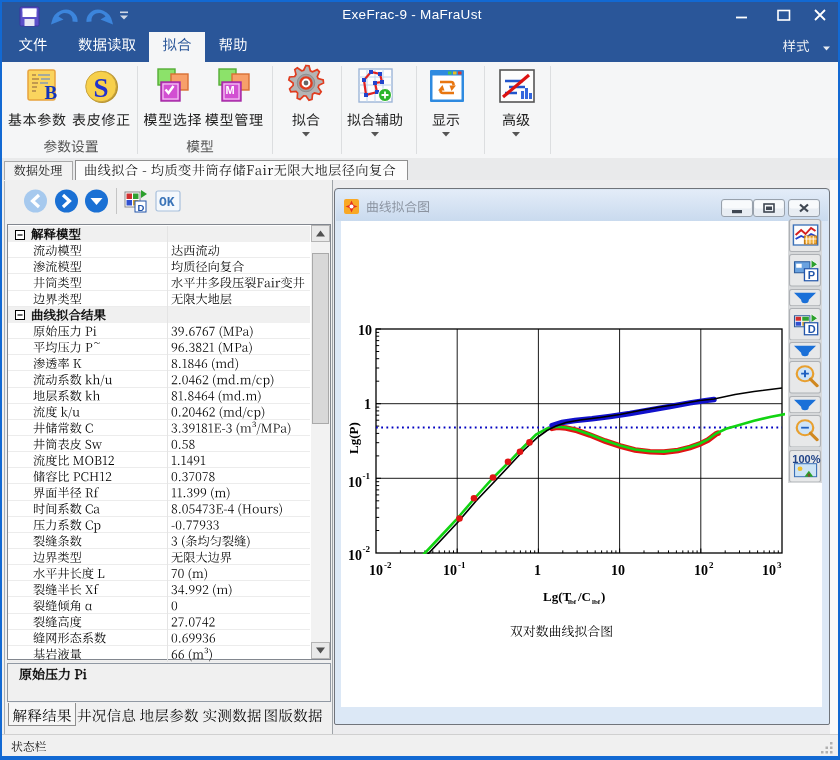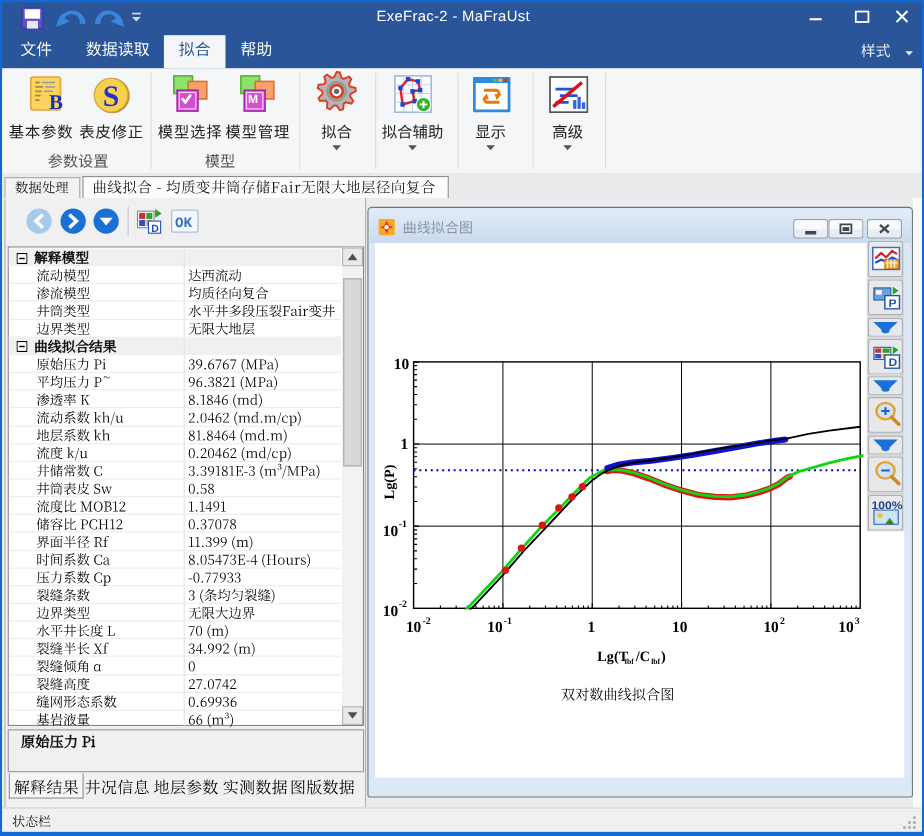--- a/index.html
+++ b/index.html
@@ -382,21 +382,21 @@
         <text x="568" y="604" font-size="7">lbf</text>
 <text x="578" y="601">/C</text>
         <text x="592" y="604" font-size="7">lbf</text>
         <text x="601" y="601">)</text>
       </g>
 </g>
 </svg>
 <svg class="abs" style="left:822px;top:45px" width="10" height="7">
     <path d="M1 1.5 h7 l-3.5 4 Z" fill="#e8ecf2"></path>
   </svg>
-<div class="abs" style="left:262px;top:7px;width:300px;text-align:center;color:#fff;font-size:13.5px;letter-spacing:0.3px">ExeFrac-2 - MaFraUst</div>
+<div class="abs" style="left:262px;top:7px;width:300px;text-align:center;color:#fff;font-size:13.5px;letter-spacing:0.3px">ExeFrac-9 - MaFraUst</div>
 <svg width="840" height="760" viewBox="0 0 840 760" style="position:absolute;left:0;top:0;pointer-events:none">
     <defs>
       <path id="g1" d="M31 -4Q31 -4 30 -3Q29 -2 27 -2H26V-57H31ZM29 -81Q28 -80 28 -80Q27 -79 25 -79Q22 -70 17 -62Q12 -54 6 -49L4 -50Q9 -56 13 -65Q17 -74 20 -84ZM88 -38Q88 -38 89 -37Q90 -36 92 -35Q94 -33 95 -32Q95 -30 92 -30H55V-33H84ZM65 -44Q64 -43 63 -42Q63 -42 61 -42Q59 -35 56 -30Q52 -24 48 -20L47 -21Q50 -26 52 -32Q55 -39 56 -46ZM71 -76Q69 -65 64 -57Q58 -50 48 -45L47 -47Q56 -52 60 -59Q63 -67 64 -76ZM90 -21Q90 -21 91 -20Q93 -19 95 -18Q96 -16 98 -15Q97 -13 95 -13H48L47 -16H86ZM78 -46Q78 -45 77 -44Q77 -44 75 -43V5Q75 6 74 6Q73 7 72 7Q71 8 70 8H69V-47ZM86 -76 89 -80 96 -74Q95 -74 94 -73Q93 -73 92 -73Q92 -66 91 -61Q91 -57 90 -54Q89 -51 87 -50Q86 -49 83 -48Q81 -47 79 -47Q79 -49 79 -50Q78 -51 77 -52Q77 -52 75 -53Q73 -53 71 -54V-55Q72 -55 74 -55Q76 -55 78 -55Q80 -54 81 -54Q83 -54 83 -55Q85 -56 85 -62Q86 -67 87 -76ZM89 -76V-73H49L48 -76ZM39 -57 42 -61 50 -55Q50 -55 49 -54Q47 -53 46 -53V-0Q46 2 45 4Q45 5 43 6Q41 7 37 8Q37 7 37 6Q37 5 36 4Q35 3 33 3Q32 2 29 2V0Q29 0 30 1Q32 1 33 1Q35 1 36 1Q38 1 38 1Q40 1 40 1Q40 0 40 -1V-57ZM44 -24V-21H14V-24ZM44 -41V-38H15V-41ZM44 -57V-54H15V-57ZM12 -58V-60L18 -57H17V-38Q17 -33 17 -27Q17 -21 16 -15Q15 -9 12 -3Q10 3 6 8L4 6Q8 -0 9 -8Q11 -15 11 -23Q12 -30 12 -38V-57ZM34 -74 38 -77 44 -71Q44 -71 43 -70Q42 -70 40 -70Q39 -68 37 -66Q35 -63 33 -60Q30 -58 28 -56H26Q28 -58 30 -62Q31 -65 33 -68Q34 -72 35 -74ZM37 -74V-71H18L19 -74Z"></path>
       <path id="g2" d="M71 -44Q71 -43 70 -43Q69 -42 67 -42V5Q67 6 67 6Q66 7 65 7Q64 7 62 7H61V-45ZM88 -23Q88 -23 89 -22Q90 -21 91 -20Q92 -19 94 -18Q95 -17 96 -16Q96 -14 94 -14H37L37 -17H84ZM81 -38Q81 -38 82 -37Q84 -36 85 -34Q87 -33 89 -31Q88 -30 86 -30H43L42 -33H77ZM48 -77Q50 -71 55 -65Q60 -60 66 -56Q72 -52 80 -50Q87 -47 96 -46L96 -45Q94 -44 93 -43Q91 -42 91 -40Q80 -43 71 -47Q62 -52 56 -59Q50 -66 46 -76ZM78 -77 83 -81 89 -75Q88 -74 85 -74Q79 -61 67 -52Q56 -44 38 -39L37 -40Q53 -46 64 -55Q75 -65 80 -77ZM82 -77V-74H42L41 -77ZM43 -67Q43 -66 42 -65Q41 -65 39 -65Q38 -63 37 -60Q35 -57 33 -54Q32 -51 30 -49L28 -49Q30 -52 31 -56Q32 -60 33 -64Q34 -68 34 -70ZM37 -51Q37 -51 38 -50Q39 -49 41 -47Q43 -46 44 -44Q44 -43 42 -43H5L4 -46H33ZM26 -44Q23 -33 18 -23Q13 -14 5 -6L4 -7Q8 -12 11 -19Q14 -25 16 -32Q19 -39 20 -46H26ZM26 -39Q31 -37 34 -35Q37 -33 38 -31Q40 -29 40 -27Q40 -25 40 -24Q39 -23 38 -23Q37 -22 35 -23Q34 -26 32 -29Q31 -31 29 -34Q27 -37 25 -39ZM26 6Q26 6 25 7Q24 8 22 8H21V-75L26 -77ZM9 -67Q13 -64 14 -60Q16 -57 16 -55Q17 -52 16 -51Q15 -49 13 -49Q12 -49 11 -50Q11 -54 10 -59Q9 -63 7 -67ZM42 -77Q41 -76 37 -77Q33 -76 28 -75Q23 -74 17 -73Q11 -72 5 -71L5 -73Q10 -74 16 -76Q22 -77 27 -79Q32 -81 35 -83Z"></path>
       <path id="g3" d="M4 -61H29L33 -66Q33 -66 34 -65Q36 -64 37 -63Q39 -61 41 -60Q40 -58 38 -58H5ZM19 -60H25V-59Q22 -46 17 -35Q12 -24 4 -15L3 -16Q7 -22 10 -29Q13 -37 15 -44Q17 -52 19 -60ZM19 -84 29 -83Q29 -81 28 -81Q27 -80 25 -80V5Q25 6 25 6Q24 7 23 7Q22 8 21 8H19ZM25 -47Q30 -44 33 -42Q35 -40 37 -38Q38 -35 38 -34Q38 -32 38 -31Q37 -30 36 -30Q35 -30 33 -31Q33 -33 31 -36Q29 -39 28 -41Q26 -44 24 -46ZM33 -20H83L88 -25Q88 -25 89 -24Q89 -24 91 -23Q92 -22 93 -21Q95 -19 96 -18Q95 -17 93 -17H34ZM36 -73H84L88 -78Q88 -78 89 -77Q91 -76 92 -74Q94 -73 96 -71Q95 -70 93 -70H37ZM44 -46H85V-43H44ZM44 -34H85V-31H44ZM68 -19Q69 -15 72 -11Q76 -7 82 -4Q88 -1 98 1L98 2Q96 2 94 3Q93 5 92 7Q83 5 78 0Q72 -4 70 -9Q67 -14 66 -18ZM52 -83 61 -82Q61 -81 60 -80Q59 -80 57 -80V-63Q57 -63 57 -63Q56 -62 55 -62Q54 -61 53 -61H52ZM72 -83 81 -82Q81 -81 80 -80Q80 -80 78 -80V-64Q78 -63 77 -63Q76 -62 75 -62Q74 -62 73 -62H72ZM42 -59V-62L49 -59H86V-56H48V-27Q48 -27 47 -27Q47 -26 46 -26Q44 -25 43 -25H42ZM81 -59H80L84 -63L91 -57Q91 -56 90 -56Q89 -55 87 -55V-29Q87 -29 86 -28Q85 -28 84 -27Q83 -27 82 -27H81ZM61 -32H67Q67 -27 66 -22Q66 -17 64 -12Q62 -8 58 -4Q54 -1 47 2Q40 5 30 8L29 6Q38 3 44 -0Q49 -3 53 -7Q56 -11 58 -15Q59 -19 60 -23Q61 -27 61 -32Z"></path>
       <path id="g4" d="M7 -77H45L50 -82Q50 -82 51 -81Q52 -80 54 -79Q56 -77 57 -76Q57 -74 55 -74H8ZM5 -57H47L51 -63Q51 -63 52 -62Q54 -61 56 -59Q57 -58 59 -56Q59 -55 56 -55H5ZM63 -79 72 -78Q72 -77 71 -76Q70 -75 69 -75V-43Q69 -43 68 -42Q67 -42 66 -42Q65 -41 64 -41H63ZM37 -77H43V-31Q43 -31 42 -30Q41 -29 38 -29H37ZM85 -83 94 -82Q94 -81 93 -81Q92 -80 90 -80V-37Q90 -34 90 -33Q89 -31 87 -30Q86 -29 82 -28Q81 -30 81 -31Q81 -32 80 -32Q79 -33 77 -34Q76 -34 73 -35V-36Q73 -36 74 -36Q75 -36 77 -36Q79 -36 81 -36Q82 -36 83 -36Q84 -36 84 -36Q85 -36 85 -37ZM47 -32 57 -31Q57 -30 56 -30Q55 -29 53 -29V4H47ZM14 -19H74L78 -25Q78 -25 79 -24Q80 -24 81 -23Q83 -21 84 -20Q86 -19 87 -18Q87 -16 84 -16H15ZM5 2H82L87 -4Q87 -4 88 -3Q88 -2 90 -1Q91 -0 93 1Q94 2 96 4Q95 5 93 5H5ZM19 -77H25V-63Q25 -59 24 -54Q23 -49 21 -45Q20 -40 16 -36Q12 -31 5 -28L4 -29Q10 -34 14 -40Q17 -46 18 -51Q19 -57 19 -63Z"></path>
       <path id="g5" d="M10 -20Q11 -20 12 -20Q12 -21 13 -22Q13 -23 14 -24Q14 -25 15 -27Q16 -29 18 -33Q20 -37 23 -44Q26 -52 31 -63L33 -62Q32 -59 30 -54Q29 -50 27 -45Q25 -40 24 -36Q22 -32 21 -29Q20 -26 20 -24Q19 -22 18 -20Q18 -18 18 -16Q18 -14 18 -13Q19 -11 19 -9Q20 -7 20 -4Q21 -2 20 1Q20 4 19 6Q18 8 15 8Q14 8 13 7Q12 5 12 3Q13 -2 13 -6Q13 -10 12 -13Q12 -16 11 -17Q10 -17 8 -17Q7 -18 6 -18V-20Q6 -20 7 -20Q7 -20 9 -20Q10 -20 10 -20ZM5 -60Q10 -60 14 -58Q17 -57 19 -55Q20 -53 21 -52Q21 -50 21 -49Q20 -47 19 -47Q17 -47 16 -48Q15 -50 13 -52Q11 -54 9 -56Q7 -58 4 -59ZM13 -82Q18 -81 21 -80Q25 -78 26 -76Q28 -74 29 -72Q29 -71 28 -69Q28 -68 26 -68Q25 -67 23 -68Q23 -71 21 -73Q19 -76 16 -78Q14 -80 12 -81ZM65 -63Q65 -62 63 -62Q62 -61 59 -62L62 -63Q60 -60 55 -57Q51 -54 46 -51Q41 -48 37 -46L36 -47H40Q39 -44 38 -42Q37 -41 36 -40L33 -48Q33 -48 34 -48Q35 -48 35 -48Q38 -50 41 -52Q44 -55 47 -57Q50 -60 52 -63Q54 -66 56 -68ZM35 -47Q39 -47 46 -48Q54 -48 63 -49Q72 -50 82 -51L82 -49Q75 -48 63 -46Q51 -44 37 -42ZM54 -85Q58 -83 61 -81Q63 -80 64 -78Q66 -76 66 -74Q66 -73 65 -71Q64 -70 63 -70Q62 -70 60 -71Q60 -74 57 -78Q55 -82 52 -84ZM83 -38Q83 -36 80 -35V-1Q80 0 81 0Q81 1 82 1H86Q87 1 88 1Q89 1 89 1Q90 1 90 0Q90 0 90 -0Q91 -1 91 -3Q92 -5 92 -8Q92 -11 93 -14H94L95 0Q96 1 96 1Q97 2 97 3Q97 4 94 5Q92 6 86 6H81Q78 6 77 5Q76 5 75 4Q75 3 75 1V-39ZM49 -38Q48 -37 48 -36Q47 -35 45 -35V-26Q45 -21 44 -17Q43 -12 41 -7Q39 -3 35 1Q31 5 24 8L23 7Q30 3 34 -3Q37 -8 38 -14Q40 -20 40 -26V-39ZM66 -37Q66 -37 65 -36Q64 -35 63 -35V3Q63 4 62 4Q61 5 60 5Q59 5 58 5H57V-39ZM72 -60Q78 -58 82 -55Q86 -52 88 -50Q90 -47 90 -45Q91 -42 90 -41Q90 -39 88 -39Q87 -38 85 -40Q84 -43 82 -46Q80 -50 77 -53Q74 -57 71 -59ZM88 -75Q88 -75 88 -74Q89 -74 91 -73Q92 -72 93 -70Q95 -69 96 -68Q95 -66 93 -66H31L31 -69H83Z"></path>
       <path id="g6" d="M32 -43Q31 -42 30 -41Q29 -41 26 -42L29 -42Q27 -39 25 -35Q23 -31 20 -26Q17 -22 15 -18Q12 -14 9 -11L9 -12H13Q13 -9 11 -7Q10 -5 9 -4L5 -13Q5 -13 6 -14Q7 -14 8 -14Q10 -17 12 -21Q14 -25 16 -30Q18 -34 20 -39Q21 -43 22 -47ZM7 -13Q10 -13 16 -14Q22 -14 29 -15Q36 -16 44 -17L44 -16Q39 -14 30 -11Q20 -9 10 -6ZM85 -60 89 -64 96 -58Q95 -58 94 -57Q94 -57 92 -57Q92 -43 91 -33Q91 -23 90 -16Q89 -8 88 -4Q87 1 85 3Q83 5 80 6Q78 7 75 7Q75 6 75 5Q74 4 73 3Q72 2 70 2Q68 1 65 0L65 -1Q67 -1 69 -1Q72 -1 74 -1Q76 -0 77 -0Q78 -0 79 -1Q80 -1 81 -2Q82 -4 83 -11Q85 -18 85 -31Q86 -43 86 -60ZM73 -82Q72 -81 72 -81Q71 -80 69 -80Q69 -69 69 -58Q68 -48 67 -39Q66 -29 62 -21Q59 -12 53 -5Q46 2 37 8L35 7Q44 0 49 -7Q55 -15 58 -23Q61 -32 62 -41Q63 -51 63 -62Q63 -72 63 -84ZM90 -60V-57H46L45 -60ZM33 -34Q38 -30 41 -26Q44 -22 45 -19Q47 -15 47 -13Q47 -10 46 -8Q45 -7 43 -6Q42 -6 40 -8Q40 -12 39 -17Q38 -21 36 -26Q34 -30 32 -34ZM43 -55Q43 -55 44 -55Q45 -54 46 -53Q47 -52 49 -51Q50 -49 51 -48Q51 -47 49 -47H5L4 -50H39ZM38 -77Q38 -77 39 -77Q40 -76 41 -75Q42 -74 43 -73Q45 -72 46 -70Q46 -69 44 -69H9L9 -72H33Z"></path>
       <path id="g7" d="M88 -64Q88 -64 89 -63Q90 -62 91 -61Q93 -60 94 -59Q95 -58 96 -57Q96 -55 94 -55H32L32 -58H84ZM69 -82Q69 -81 68 -81Q67 -80 66 -80Q65 -69 65 -59Q64 -50 63 -43Q61 -35 58 -29Q54 -23 48 -18Q42 -13 32 -9L31 -11Q39 -15 45 -21Q50 -26 53 -32Q56 -38 57 -46Q58 -53 59 -63Q59 -72 59 -84ZM61 -45Q71 -39 77 -34Q83 -30 87 -25Q91 -21 92 -18Q94 -15 94 -13Q93 -11 92 -10Q91 -10 89 -11Q87 -15 83 -19Q80 -23 76 -28Q72 -32 68 -36Q64 -41 60 -44ZM23 -15Q24 -15 25 -14Q25 -14 26 -13Q31 -8 36 -6Q42 -3 48 -2Q55 -1 64 -1Q73 -1 80 -2Q88 -2 96 -2V-1Q94 -0 93 1Q92 2 92 4Q87 4 82 4Q78 4 73 4Q68 4 62 4Q53 4 46 3Q40 2 35 -1Q30 -5 25 -11Q24 -12 23 -11Q22 -11 22 -11Q20 -9 18 -6Q16 -4 14 -1Q12 2 10 4Q11 5 10 6L4 -1Q6 -2 9 -5Q12 -7 15 -9Q18 -12 20 -13Q22 -15 23 -15ZM10 -82Q16 -79 19 -76Q23 -73 25 -70Q27 -67 27 -65Q27 -63 27 -62Q26 -60 25 -60Q23 -60 22 -61Q21 -64 19 -68Q16 -72 14 -75Q11 -79 9 -81ZM25 -14 20 -11V-47H5L5 -50H18L22 -55L30 -48Q30 -47 29 -47Q27 -46 25 -46Z"></path>
       <path id="g8" d="M64 -75Q64 -74 64 -74Q64 -73 64 -72V-30Q64 -28 64 -28Q65 -27 67 -27H73Q75 -27 76 -27Q78 -27 78 -27Q79 -27 80 -28Q81 -28 82 -28H83L83 -28Q85 -27 85 -27Q86 -26 86 -26Q86 -24 85 -23Q84 -23 81 -22Q78 -22 72 -22H65Q62 -22 61 -23Q59 -23 59 -25Q58 -26 58 -28V-75ZM42 -55Q42 -49 42 -44Q41 -38 38 -33Q36 -27 32 -23Q27 -18 20 -14L19 -15Q26 -21 30 -27Q34 -34 35 -40Q36 -47 36 -54V-76H42ZM85 -4V-1H16V-4ZM12 -59 19 -56H82L85 -60L92 -54Q92 -53 91 -53Q90 -52 88 -52V4Q88 4 88 5Q87 5 86 6Q84 6 83 6H82V-53H18V4Q18 5 17 6Q16 6 13 6H12V-56ZM87 -82Q87 -82 88 -81Q89 -80 90 -79Q92 -78 93 -77Q95 -76 96 -74Q96 -73 94 -73H5L5 -76H82Z"></path>

